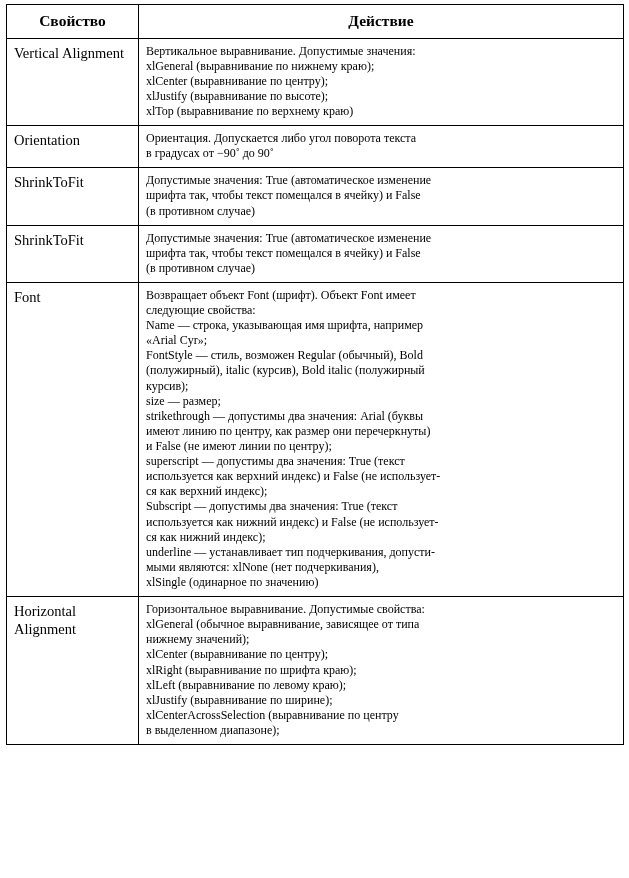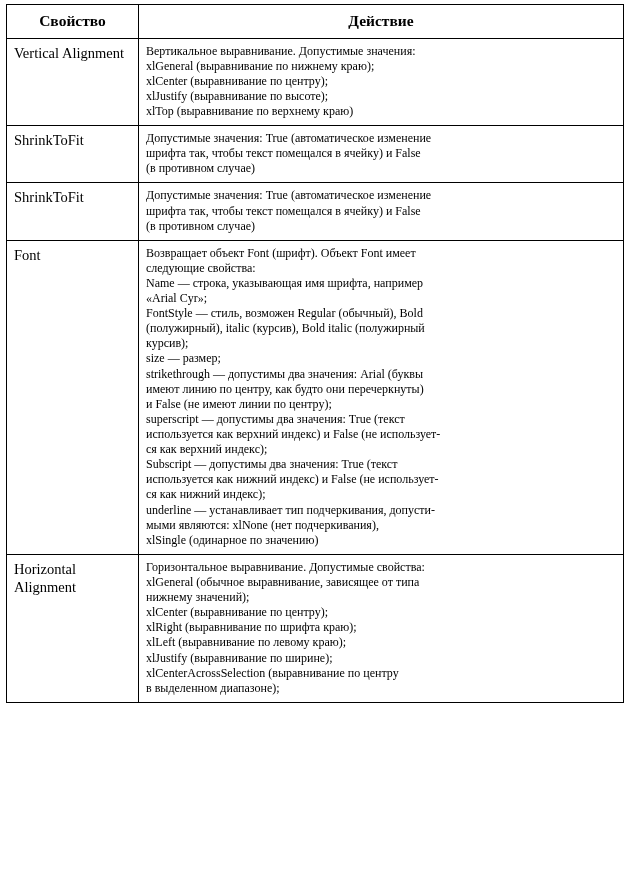--- a/index.html
+++ b/index.html
@@ -79,20 +79,33 @@
             <p>xlGeneral (выравнивание по нижнему краю);</p>
             <p>xlCenter (выравнивание по центру);</p>
             <p>xlJustify (выравнивание по высоте);</p>
             <p>xlTop (выравнивание по верхнему краю)</p>
           </div>
         </td>
       </tr>
       <tr>
         <td class="key">
           <div class="lines">
+            <p>Orientation</p>
+          </div>
+        </td>
+        <td>
+          <div class="lines">
+            <p>Ориентация. Допускается либо угол поворота текста</p>
+            <p>в градусах от −90˚ до 90˚</p>
+          </div>
+        </td>
+      </tr>
+      <tr>
+        <td class="key">
+          <div class="lines">
             <p>ShrinkToFit</p>
           </div>
         </td>
         <td>
           <div class="lines">
             <p>Допустимые значения: True (автоматическое изменение</p>
             <p>шрифта так, чтобы текст помещался в ячейку) и False</p>
             <p>(в противном случае)</p>
           </div>
         </td>
@@ -121,21 +134,21 @@
           <div class="lines">
             <p>Возвращает объект Font (шрифт). Объект Font имеет</p>
             <p>следующие свойства:</p>
             <p>Name — строка, указывающая имя шрифта, например</p>
             <p>«Arial Cyr»;</p>
             <p>FontStyle — стиль, возможен Regular (обычный), Bold</p>
             <p>(полужирный), italic (курсив), Bold italic (полужирный</p>
             <p>курсив);</p>
             <p>size — размер;</p>
             <p>strikethrough — допустимы два значения: Arial (буквы</p>
-            <p>имеют линию по центру, как будто они перечеркнуты)</p>
+            <p>имеют линию по центру, как размер они перечеркнуты)</p>
             <p>и False (не имеют линии по центру);</p>
             <p>superscript — допустимы два значения: True (текст</p>
             <p>используется как верхний индекс) и False (не использует-</p>
             <p>ся как верхний индекс);</p>
             <p>Subscript — допустимы два значения: True (текст</p>
             <p>используется как нижний индекс) и False (не использует-</p>
             <p>ся как нижний индекс);</p>
             <p>underline — устанавливает тип подчеркивания, допусти-</p>
             <p>мыми являются: xlNone (нет подчеркивания),</p>
             <p>xlSingle (одинарное по значению)</p>

